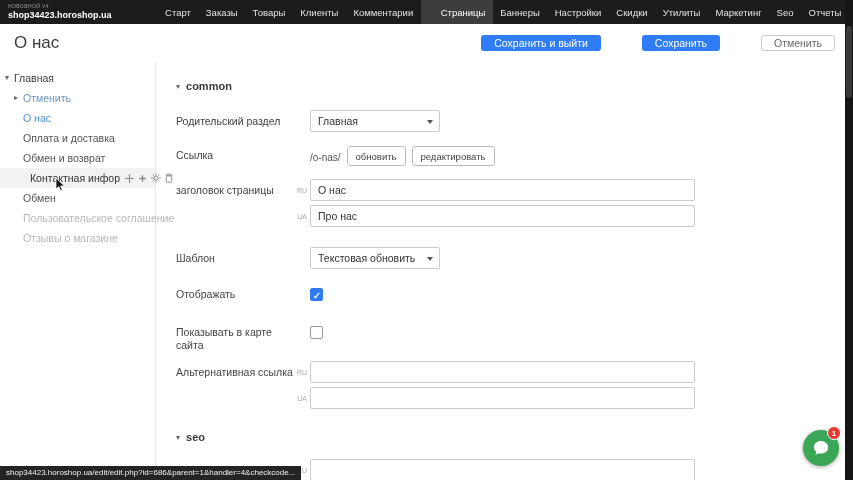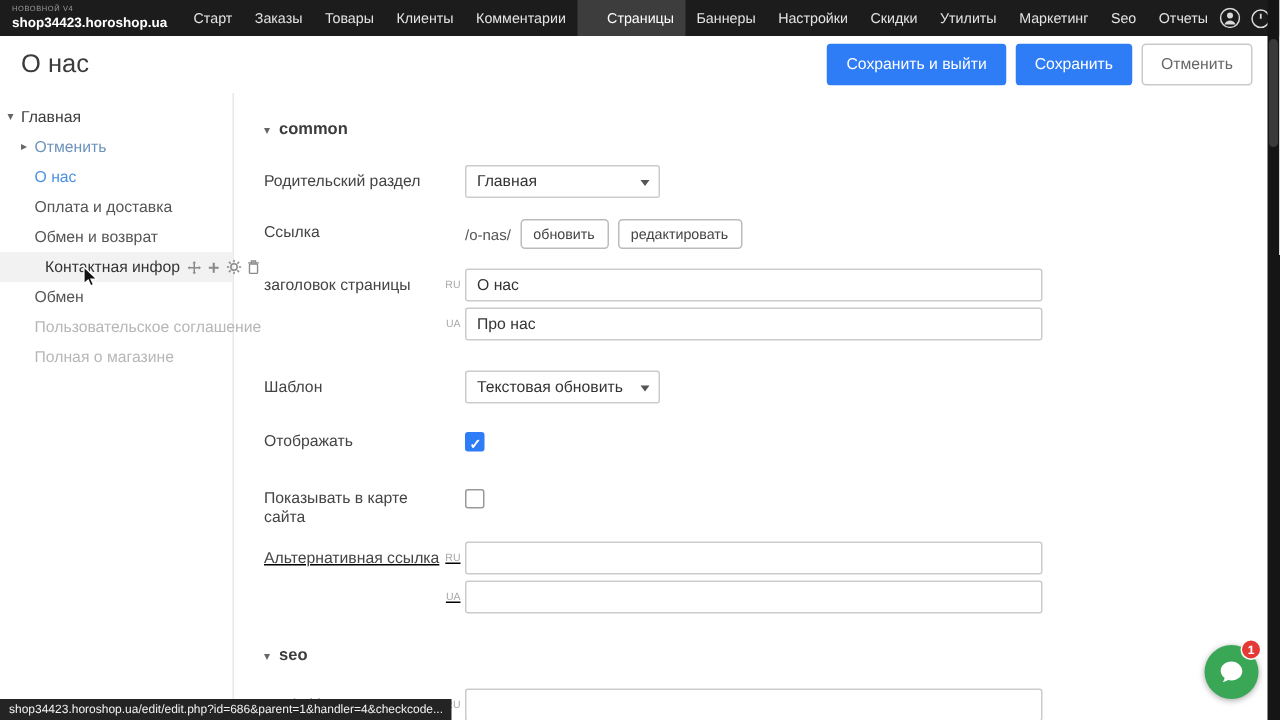--- a/index.html
+++ b/index.html
@@ -5,31 +5,31 @@
   * { margin:0; padding:0; box-sizing:border-box; }
   html,body { background:#e9e9e9; }
   body { font-family:"Liberation Sans", sans-serif; }
   .frame { position:relative; width:853px; height:480px; overflow:hidden; background:#fff; }
 
   
   .topbar { position:absolute; top:0; left:0; right:0; height:24px; background:#1c1c1c; display:flex; align-items:center; color:#fff; z-index:6; }
   .brand { padding:2px 10px 2px 8px; line-height:1; cursor:pointer; }
   .brand-sub { font-size:5px; color:#9a9a9a; letter-spacing:.4px; text-transform:uppercase; }
   .brand-name { font-size:9px; font-weight:bold; margin-top:1.5px; white-space:nowrap; }
-  .menu { display:flex; height:100%; align-items:center; }
+  .menu { display:flex; height:100%; align-items:center;margin-left:36px; }
   .menu-item { font-size:9.5px; color:#e3e3e3; padding:0 7.5px; height:100%; display:flex; align-items:center; cursor:pointer; white-space:nowrap; }
   .menu-item.active { background:#3d3d3d; color:#fff;padding-left:20px; }
   .topbar-right { margin-left:auto; display:flex; align-items:center; gap:7px; padding-right:14px; }
   .tb-icon { display:flex; cursor:pointer; }
 
   
   .pagehead { position:absolute; top:24px; left:0; right:0; height:38px; background:#fff; display:flex; align-items:center; padding:0 14px; }
   .page-title { font-size:17px; font-weight:400; color:#3c3c3c; }
   .actions { margin-left:auto; display:flex; gap:6px; padding-right:4px; }
-  .btn { height:28px; padding:0 12px; font-size:10.5px; border-radius:3px; border:1px solid transparent; cursor:pointer; font-family:inherit; white-space:nowrap; }
+  .btn { height:16px; padding:0 12px; font-size:10.5px; border-radius:3px; border:1px solid transparent; cursor:pointer; font-family:inherit; white-space:nowrap;margin-left:35px; }
   .btn-blue { background:#2e7cf6; color:#fff; }
   .btn-outline { background:#fff; color:#666; border-color:#c9c9c9; }
 
   
   .bodywrap { position:absolute; top:62px; left:0; right:0; bottom:0; display:flex; background:#fff; }
 
   
   .sidebar { width:156px; border-right:1px solid #e8e8e8; padding-top:6px; flex-shrink:0; }
   .side-item { display:flex; align-items:center; height:20px; font-size:10.5px; color:#555; padding-left:23px; position:relative; cursor:pointer; white-space:nowrap; }
   .side-item .arrow { position:absolute; left:5px; font-size:8px; color:#666; top:5px; }
@@ -178,21 +178,21 @@
             </svg>
         </span>
       </div>
       <div class="side-item">
         <span>Обмен</span>
       </div>
       <div class="side-item muted">
         <span>Пользовательское соглашение</span>
       </div>
       <div class="side-item muted">
-        <span>Полная о магазине</span>
+        <span>Отзывы о магазине</span>
       </div>
     </aside>
 
     <main class="content">
 
       <div class="section-head">
         <span class="arrow">▾</span>
         <span>common</span>
       </div>
 
@@ -241,21 +241,21 @@
         <div class="langcol"></div>
         <div class="cb" data-checked="true"></div>
       </div>
 
       <div class="form-row" style="margin-bottom:9px;">
         <div class="flabel">Показывать в карте сайта</div>
         <div class="langcol"></div>
         <div class="cb" data-checked="false"></div>
       </div>
 
-      <div class="form-row" style="margin-bottom:18px;text-decoration:underline;">
+      <div class="form-row" style="margin-bottom:18px;">
         <div class="flabel">Альтернативная ссылка</div>
         <div class="lang-stack">
           <div class="lang-row">
             <span class="langcol">RU</span>
             <input class="tinput" type="text" value="" style="">
           </div>
           <div class="lang-row">
             <span class="langcol">UA</span>
             <input class="tinput" type="text" value="" style="">
           </div>

